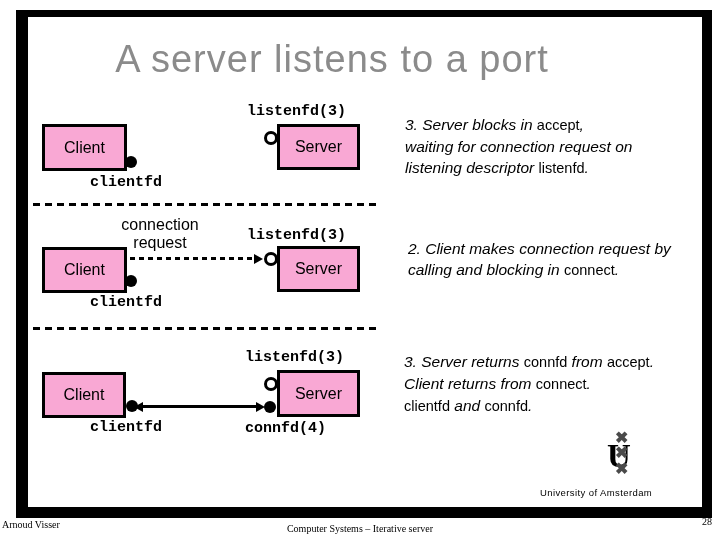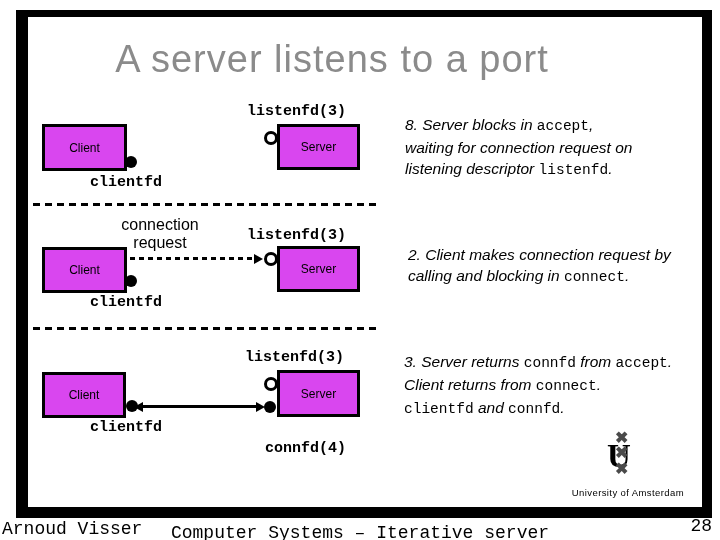--- a/index.html
+++ b/index.html
@@ -2,52 +2,52 @@
 <html><head>
 <meta charset="utf-8">
 <style>
   html,body{margin:0;padding:0;background:#fff;}
   .page{position:relative;width:720px;height:540px;background:#fff;overflow:hidden;
         font-family:"Liberation Sans",sans-serif;color:#000;}
   .frame{position:absolute;left:16px;top:10px;width:696px;height:508px;box-sizing:border-box;
          background:#fff;border-style:solid;border-color:#000;border-width:7px 10px 11px 12px;}
   .title{position:absolute;left:28px;top:38px;width:608px;margin:0;text-align:center;
          font-size:38px;font-weight:400;letter-spacing:1px;color:#8b8b8b;}
-  .box{position:absolute;box-sizing:border-box;border:3px solid #000;background:#d946ef;
-       display:flex;align-items:center;justify-content:center;font-size:12px;}
+  .box{position:absolute;box-sizing:border-box;border:3px solid #000;background:#f9a8d4;
+       display:flex;align-items:center;justify-content:center;font-size:16px;}
   .mono{position:absolute;font-family:"Liberation Mono","DejaVu Sans Mono",monospace;
         font-weight:bold;font-size:15px;white-space:pre;text-align:right;}
   .port{position:absolute;width:8px;height:8px;border:3px solid #000;border-radius:50%;background:#fff;}
   .dot{position:absolute;width:12px;height:12px;border-radius:50%;background:#000;}
   .sep{position:absolute;left:33px;width:345px;height:3px;
        background:repeating-linear-gradient(90deg,#000 0 7px,transparent 7px 12px);}
   .dash-line{position:absolute;height:3px;
        background:repeating-linear-gradient(90deg,#000 0 5px,transparent 5px 9px);}
   .solid-line{position:absolute;height:3px;background:#000;}
   .ah-r{position:absolute;width:0;height:0;border-top:5px solid transparent;
         border-bottom:5px solid transparent;border-left:9px solid #000;}
   .ah-l{position:absolute;width:0;height:0;border-top:5px solid transparent;
         border-bottom:5px solid transparent;border-right:9px solid #000;}
   .conn-label{position:absolute;left:104px;top:216px;width:112px;text-align:center;
         font-size:16px;line-height:18px;}
   .note{position:absolute;font-size:15.5px;font-style:italic;line-height:21px;}
   .note > div{white-space:nowrap;}
   .note .code{font-style:normal;font-weight:normal;font-size:14.5px;
-        font-family:Liberation Mono, monospace;}
+        font-family:Liberation Sans, sans-serif;}
   .note1{left:405px;top:114px;}
-  .note2{left:408px;top:244px;}
+  .note2{left:408px;top:238px;}
   .note3{left:404px;top:351px;}
   .logo{position:absolute;left:605px;top:430px;width:36px;height:54px;}
   .logo .cross{position:absolute;left:10px;font-size:16px;font-weight:bold;color:#4a4a4a;line-height:1;}
   .logo .c1{top:0px;} .logo .c2{top:15px;} .logo .c3{top:31px;}
   .logo .uletter{position:absolute;left:2px;top:10px;font-family:"Liberation Serif",serif;
         font-weight:bold;font-size:33px;line-height:1;color:#000;}
-  .logo-caption{position:absolute;left:540px;top:487px;width:144px;text-align:right;
+  .logo-caption{position:absolute;left:540px;top:487px;width:144px;text-align:left;
         font-size:9.5px;letter-spacing:0.4px;}
-  .footer{font-family:Liberation Mono, monospace;font-size:18px;position:absolute;}
+  .footer{font-family:Liberation Serif, serif;font-size:10px;position:absolute;}
   .f-author{left:2px;top:519px;}
   .f-course{left:0;top:523px;width:720px;text-align:center;}
   .f-page{right:8px;top:516px;}
 </style>
 </head>
 <body>
 
 <div class="page">
   <div class="frame"></div>
 
@@ -75,24 +75,24 @@
   <span class="mono" style="left:245px;top:349px;">listenfd(3)</span>
   <div class="box" style="left:42px;top:372px;width:84px;height:46px;">Client</div>
   <div class="box" style="left:277px;top:370px;width:83px;height:47px;">Server</div>
   <span class="port" style="left:264px;top:377px;"></span>
   <div class="solid-line" style="left:141px;top:405px;width:118px;"></div>
   <span class="ah-l" style="left:134px;top:402px;"></span>
   <span class="ah-r" style="left:256px;top:402px;"></span>
   <span class="dot" style="left:126px;top:400px;"></span>
   <span class="dot" style="left:264px;top:401px;"></span>
   <span class="mono" style="left:90px;top:419px;">clientfd</span>
-  <span class="mono" style="left:245px;top:440px;margin-left:20px;">connfd(4)</span>
+  <span class="mono" style="left:245px;top:420px;">connfd(4)</span>
 
   <div class="note note1">
-      <div><span>8. Server blocks in </span><span class="code">accept</span><span>,</span></div>
+      <div><span>3. Server blocks in </span><span class="code">accept</span><span>,</span></div>
       <div><span>waiting for connection request on</span></div>
       <div><span>listening descriptor </span><span class="code">listenfd</span><span>.</span></div>
     </div>
   <div class="note note2">
       <div><span>2. Client makes connection request by</span></div>
       <div><span>calling and blocking in </span><span class="code">connect</span><span>.</span></div>
     </div>
   <div class="note note3">
       <div><span>3. Server returns </span><span class="code">connfd</span><span> from </span><span class="code">accept</span><span>.</span></div>
       <div><span>Client returns from </span><span class="code">connect</span><span>.</span></div>

